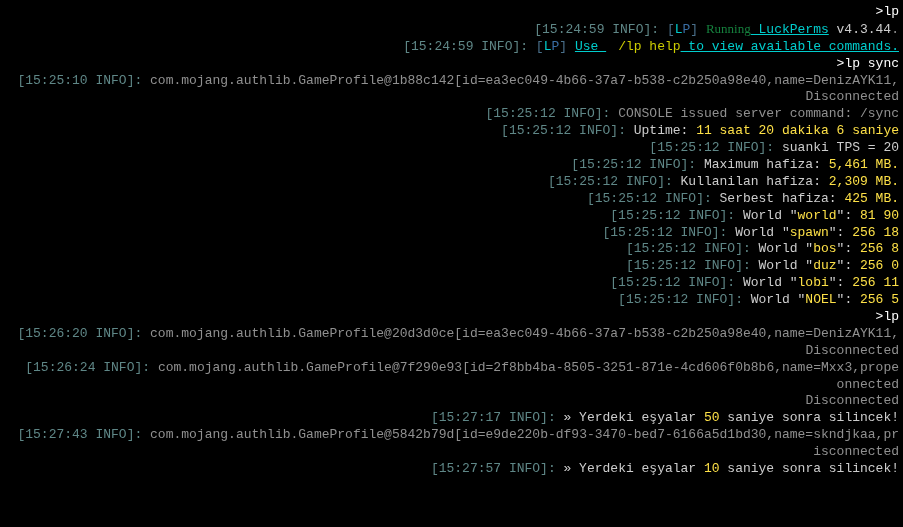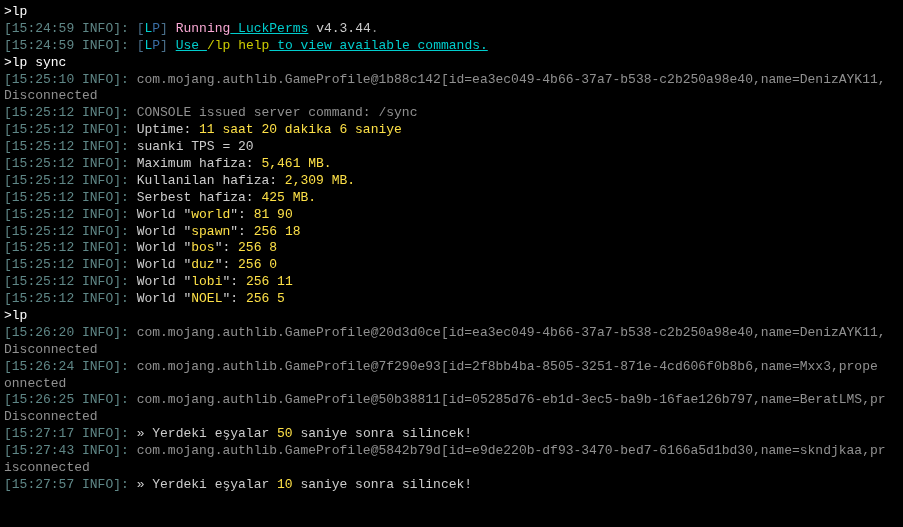--- a/index.html
+++ b/index.html
@@ -8,30 +8,30 @@
       color: #909090;
       font-family: 'Consolas', 'Courier New', monospace;
       font-size: 13px;
       line-height: 1.3;
       padding: 4px;
       width: 903px;
       height: 527px;
       overflow: hidden;
       white-space: nowrap;
     }
-    .line { display: block; }
+    .line { display: block; text-align: right; }
     .input-line { color: #fff; }
     .ts { color: #5f8787; }
     .lp-tag .b1 { color: #4a708b; }
     .lp-tag .l { color: #00cdcd; }
     .lp-tag .p { color: #3a6ea5; }
     .lp-tag .b2 { color: #4a708b; }
-    .green { color: #f9a8d4; }
+    .green { color: #15803d; font-family: Liberation Serif, serif; }
     .cyan { color: #00cdcd; text-decoration: underline; }
-    .cmd { color: #cdcd00; }
+    .cmd { color: #cdcd00; margin-left: 12px; }
     .white { color: #cdcdcd; }
     .red { color: #fde047; }
     .gray { color: #909090; }
   </style>
 </head>
 <body>
 
 <div id="console">
     <div class="line input-line"><span>&gt;lp</span></div>
     <div class="line"><span class="ts">[15:24:59 INFO]:</span> <span class="lp-tag"><span class="b1">[</span><span class="l">L</span><span class="p">P</span><span class="b2">]</span></span> <span class="green">Running</span><span class="cyan"> LuckPerms</span><span class="white"> v4.3.44</span><span class="gray">.</span></div>
@@ -49,19 +49,18 @@
     <div class="line"><span class="ts">[15:25:12 INFO]:</span><span class="white"> World "</span><span class="red">spawn</span><span class="white">": </span><span class="red">256 18</span></div>
     <div class="line"><span class="ts">[15:25:12 INFO]:</span><span class="white"> World "</span><span class="red">bos</span><span class="white">": </span><span class="red">256 8</span></div>
     <div class="line"><span class="ts">[15:25:12 INFO]:</span><span class="white"> World "</span><span class="red">duz</span><span class="white">": </span><span class="red">256 0</span></div>
     <div class="line"><span class="ts">[15:25:12 INFO]:</span><span class="white"> World "</span><span class="red">lobi</span><span class="white">": </span><span class="red">256 11</span></div>
     <div class="line"><span class="ts">[15:25:12 INFO]:</span><span class="white"> World "</span><span class="red">NOEL</span><span class="white">": </span><span class="red">256 5</span></div>
     <div class="line input-line"><span>&gt;lp</span></div>
     <div class="line"><span class="ts">[15:26:20 INFO]:</span><span class="gray"> com.mojang.authlib.GameProfile@20d3d0ce[id=ea3ec049-4b66-37a7-b538-c2b250a98e40,name=DenizAYK11,</span></div>
     <div class="line"><span class="gray"> Disconnected</span></div>
     <div class="line"><span class="ts">[15:26:24 INFO]:</span><span class="gray"> com.mojang.authlib.GameProfile@7f290e93[id=2f8bb4ba-8505-3251-871e-4cd606f0b8b6,name=Mxx3,prope</span></div>
     <div class="line"><span class="gray">onnected</span></div>
-    <div class="line"><span class="ts">[15:26:25 INFO]:</span><span class="gray"> com.mojang.authlib.GameProfile@50b38811[id=05285d76-eb1d-3ec5-ba9b-16fae126b797,name=BeratLMS,pr</span></div>
     <div class="line"><span class="gray">Disconnected</span></div>
     <div class="line"><span class="ts">[15:27:17 INFO]:</span><span class="white"> » Yerdeki eşyalar </span><span class="red">50</span><span class="white"> saniye sonra silincek!</span></div>
     <div class="line"><span class="ts">[15:27:43 INFO]:</span><span class="gray"> com.mojang.authlib.GameProfile@5842b79d[id=e9de220b-df93-3470-bed7-6166a5d1bd30,name=skndjkaa,pr</span></div>
     <div class="line"><span class="gray">isconnected</span></div>
     <div class="line"><span class="ts">[15:27:57 INFO]:</span><span class="white"> » Yerdeki eşyalar </span><span class="red">10</span><span class="white"> saniye sonra silincek!</span></div>
   </div>
 
 </body></html>

